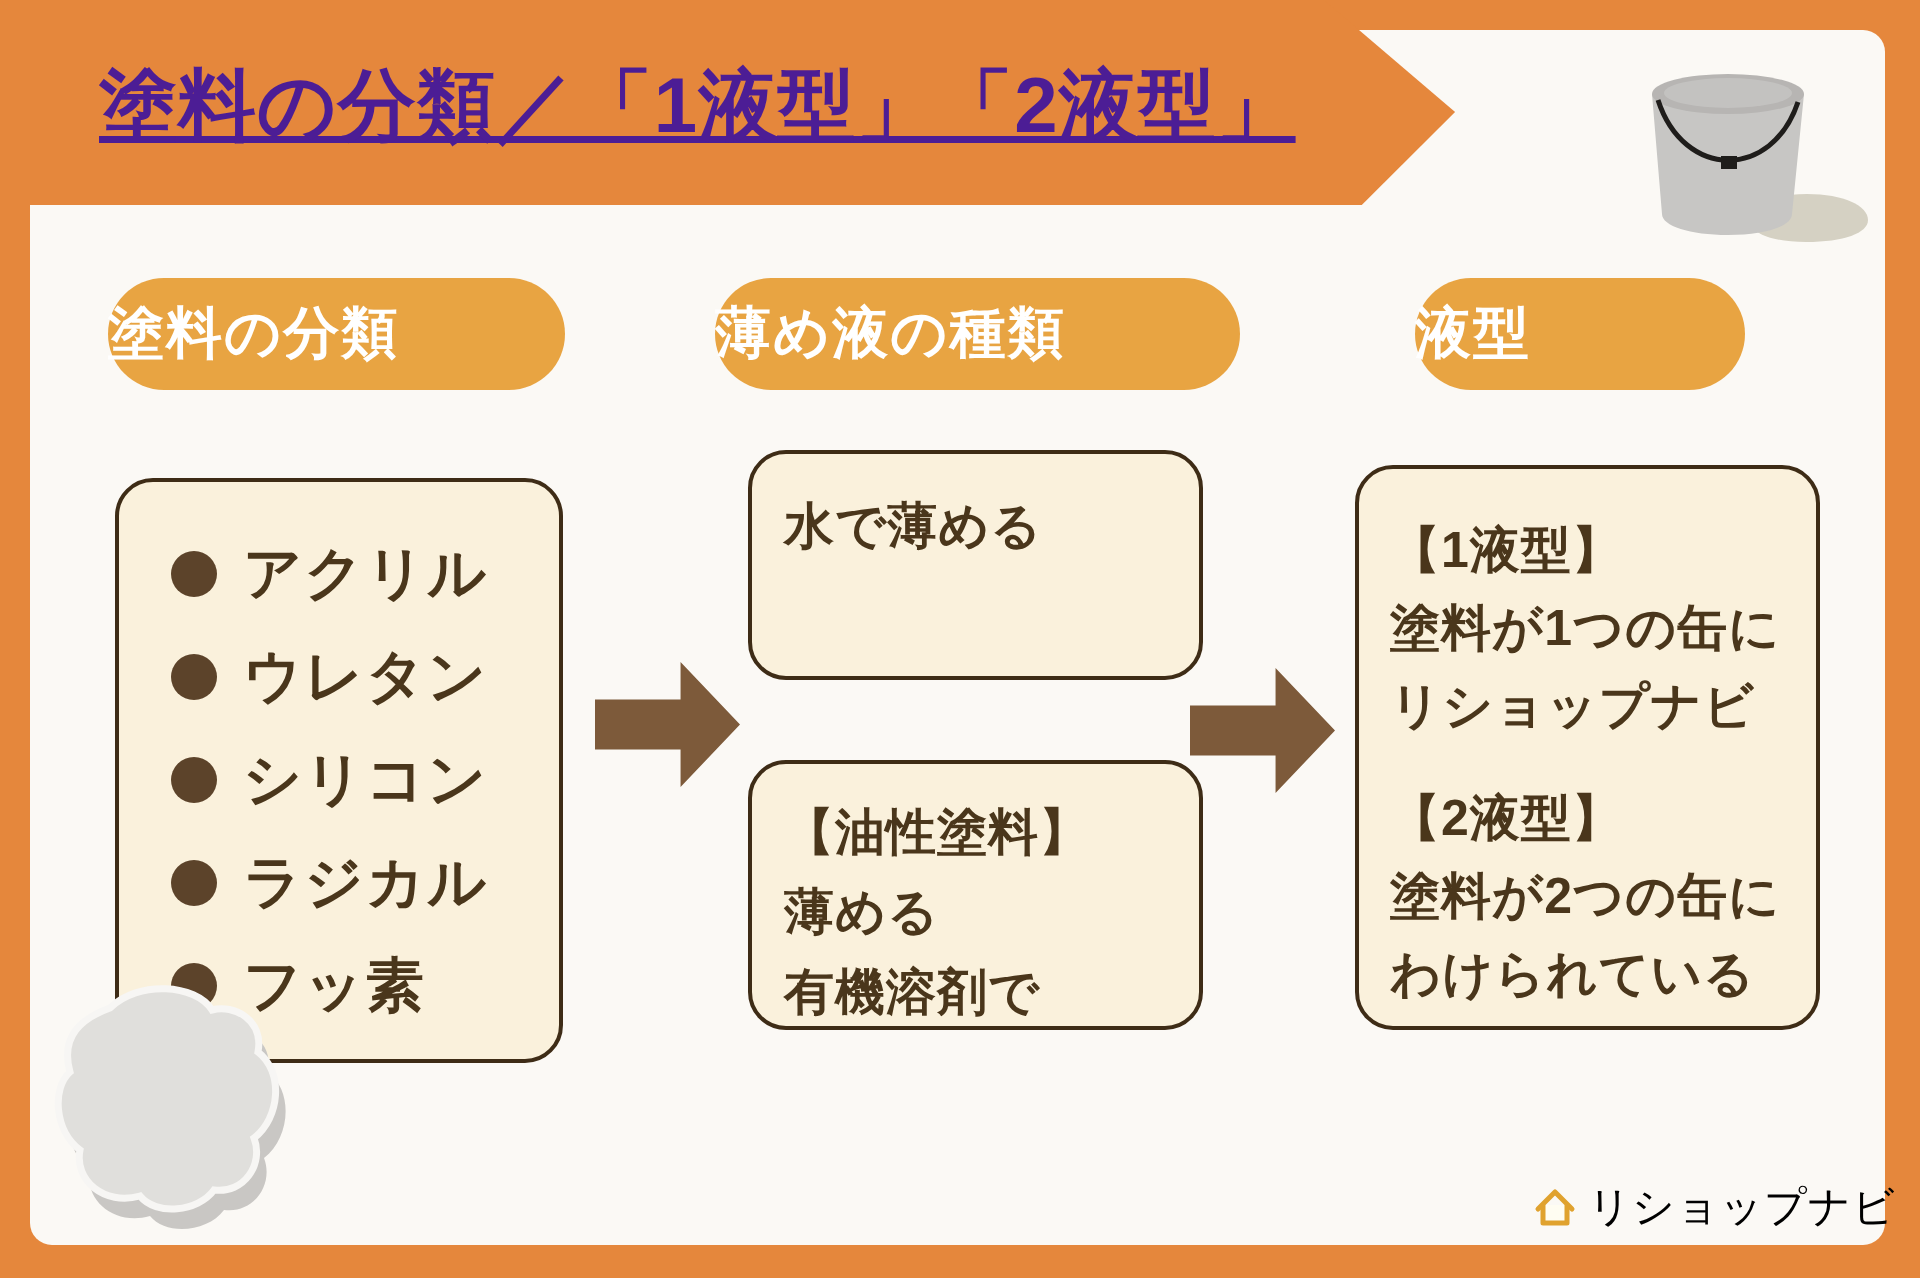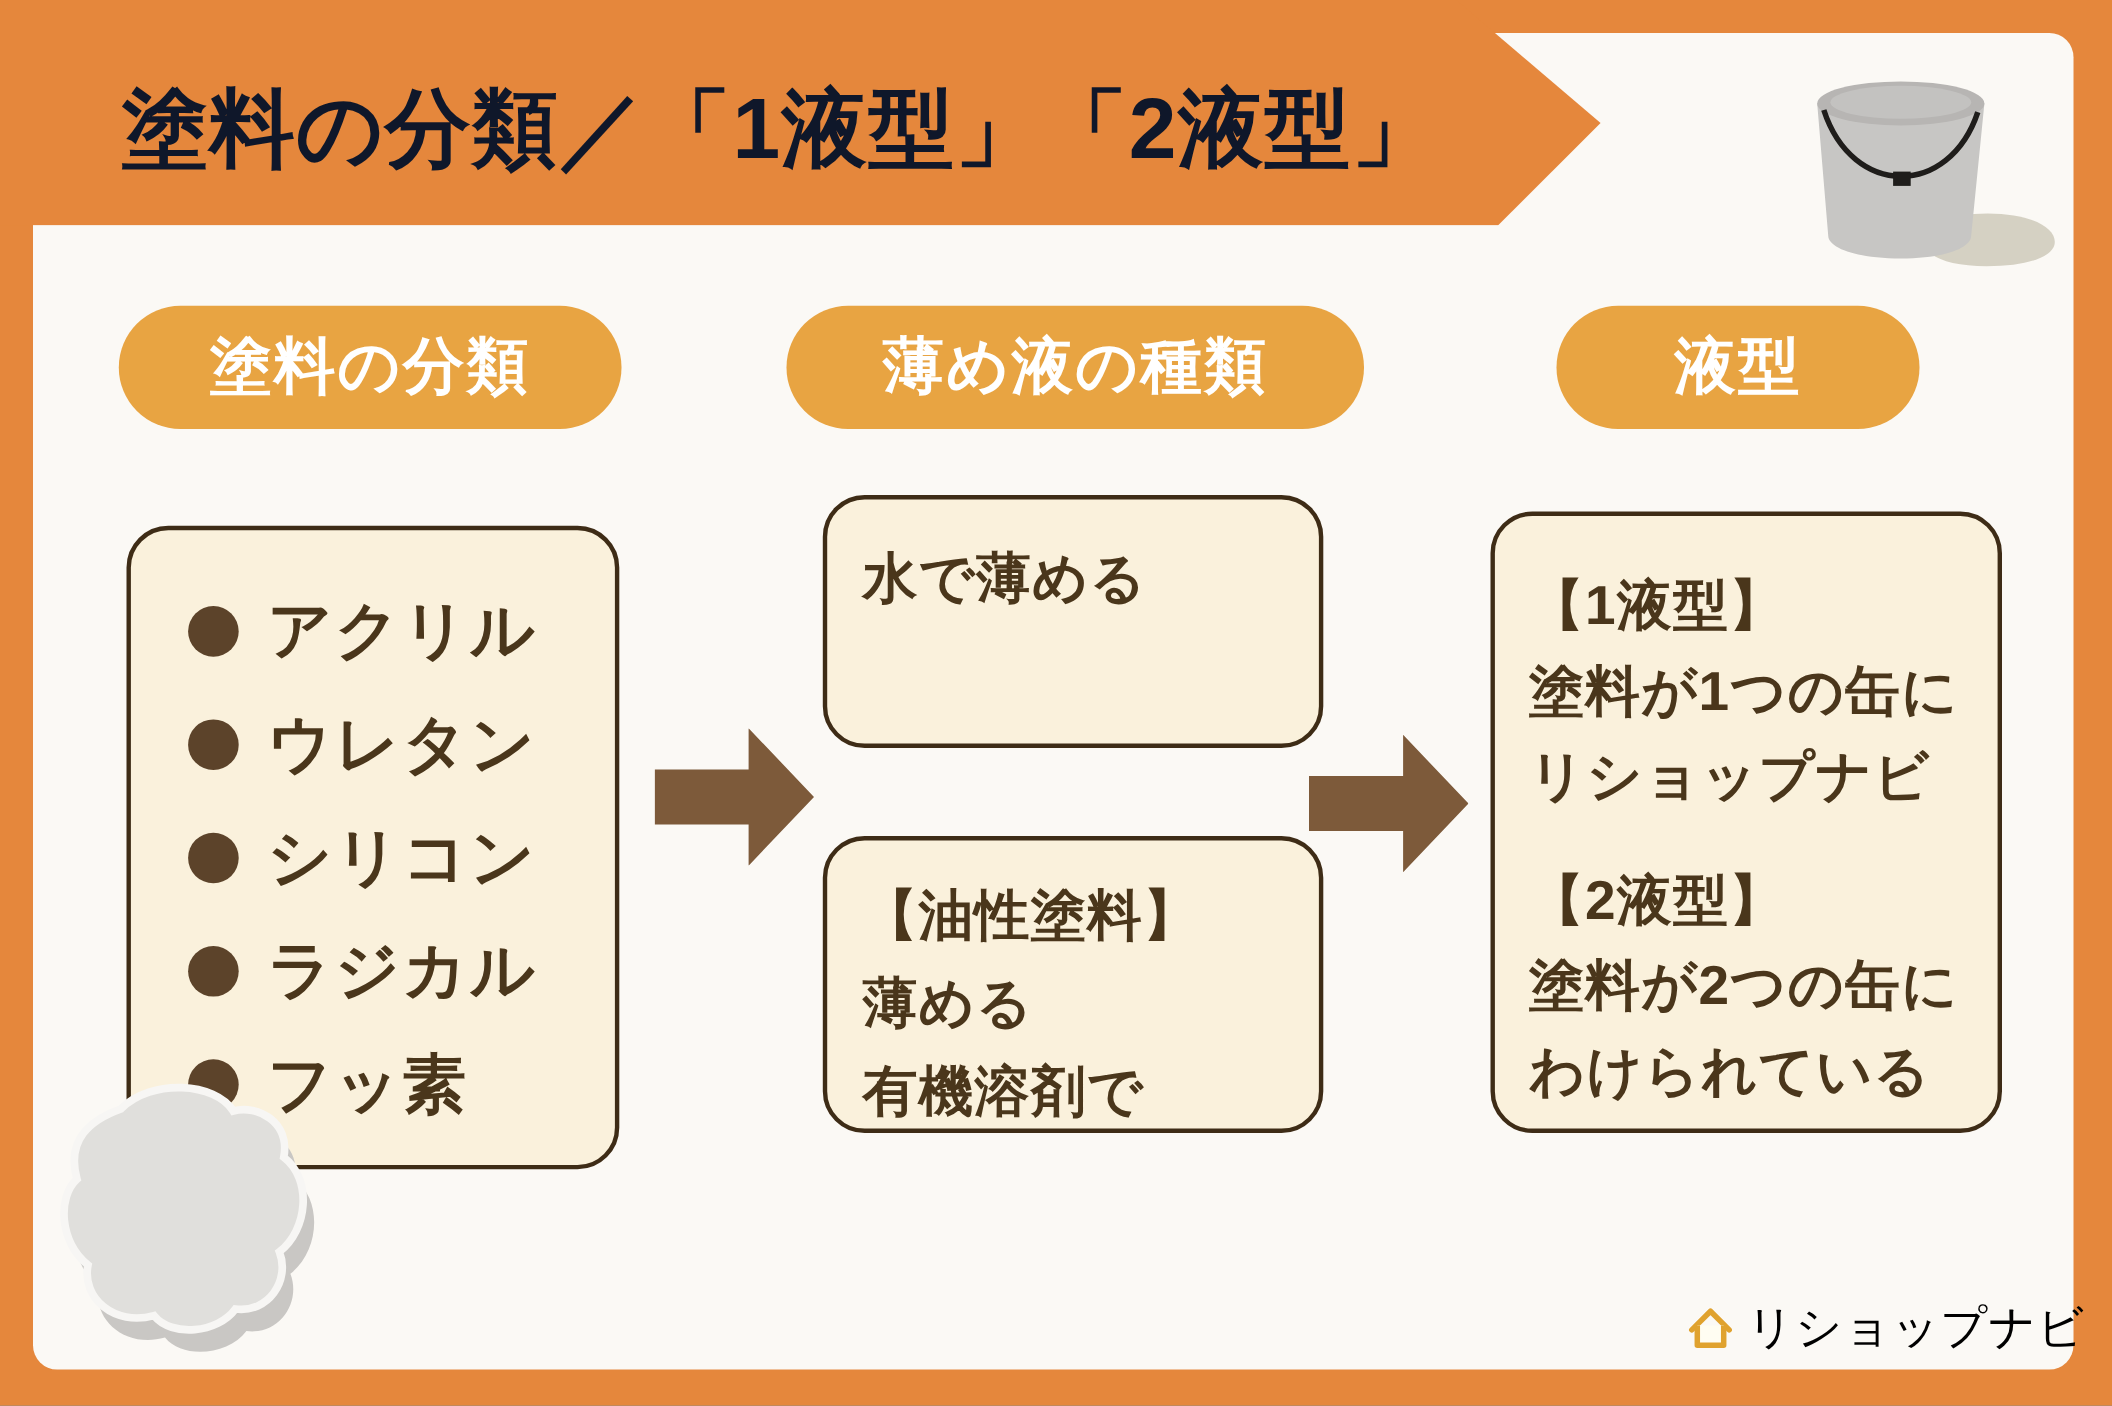--- a/index.html
+++ b/index.html
@@ -13,28 +13,28 @@
     position:absolute; left:30px; top:30px; width:1855px; height:1215px;
     background:#FBF9F5; border-radius:22px;
   }
   
   .banner{
     position:absolute; left:0; top:0; width:1458px; height:205px;
     background:#E5873C;
     clip-path:polygon(0 0, 90.8% 0, 99.8% 54.6%, 93.4% 100%, 0 100%);
   }
   .banner h1{
-    position:absolute; left:95px; top:0; height:205px; margin:16px;
+    position:absolute; left:95px; top:0; height:205px; margin:4px;
     display:flex; align-items:center;
-    font-size:78px; font-weight:800; color:#0f172a; letter-spacing:1px; white-space:nowrap;
+    font-size:78px; font-weight:800; color:#4c1d95; letter-spacing:1px; white-space:nowrap;text-decoration:underline;
   }
   
   .pill{
     position:absolute; top:278px; height:112px; border-radius:56px;
-    background:#E8A442; display:flex; align-items:center; justify-content:center;
+    background:#E8A442; display:flex; align-items:center; 
     color:#FFFFFF; font-size:56px; font-weight:800; letter-spacing:2px;
   }
   .pill1{left:108px; width:457px;}
   .pill2{left:715px; width:525px;}
   .pill3{left:1415px; width:330px;}
   
   .panel{
     position:absolute; background:#FAF1DC; border:4px solid #3E2C16; border-radius:38px;
     box-sizing:border-box; color:#4A361B; font-weight:800;
   }

